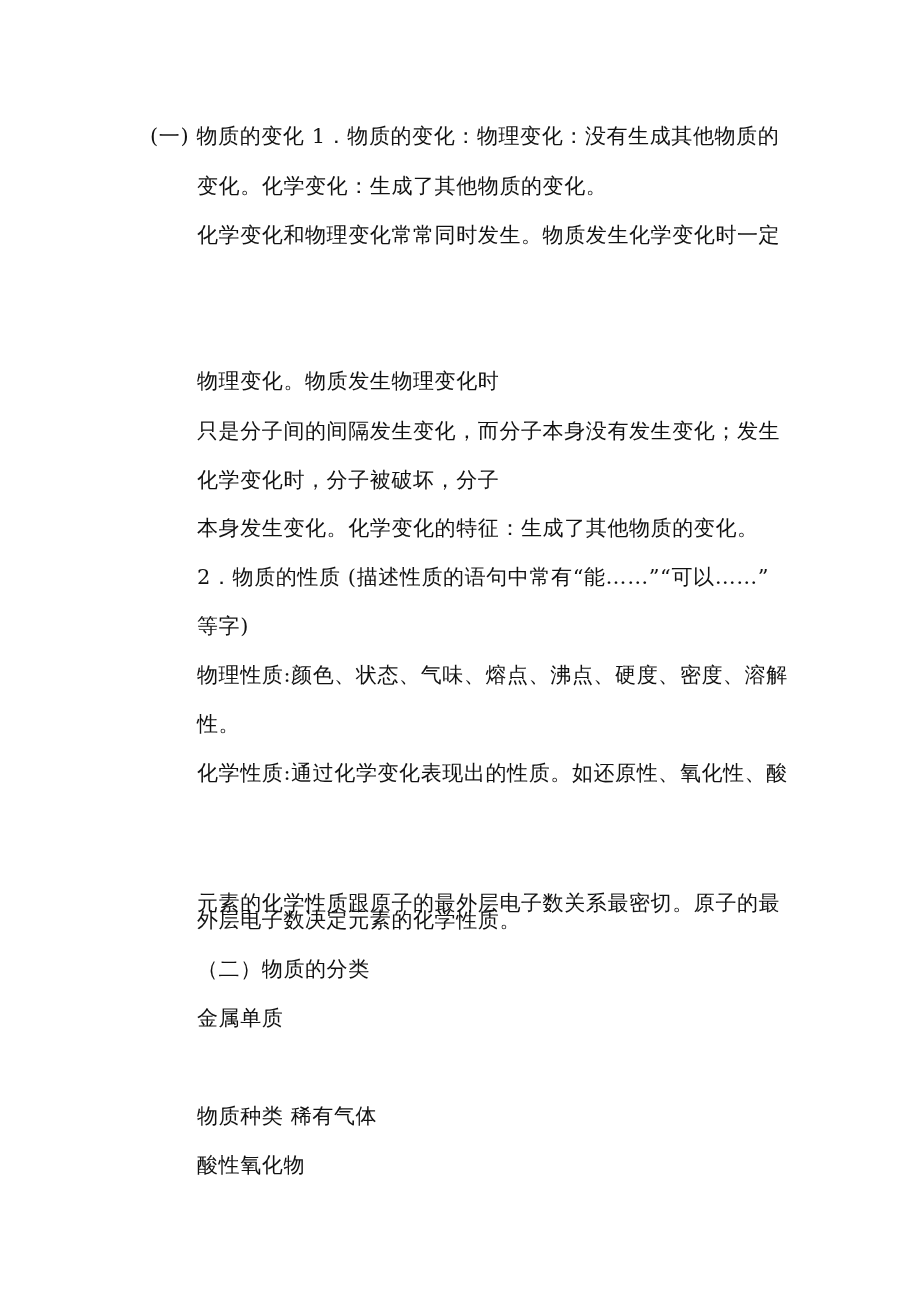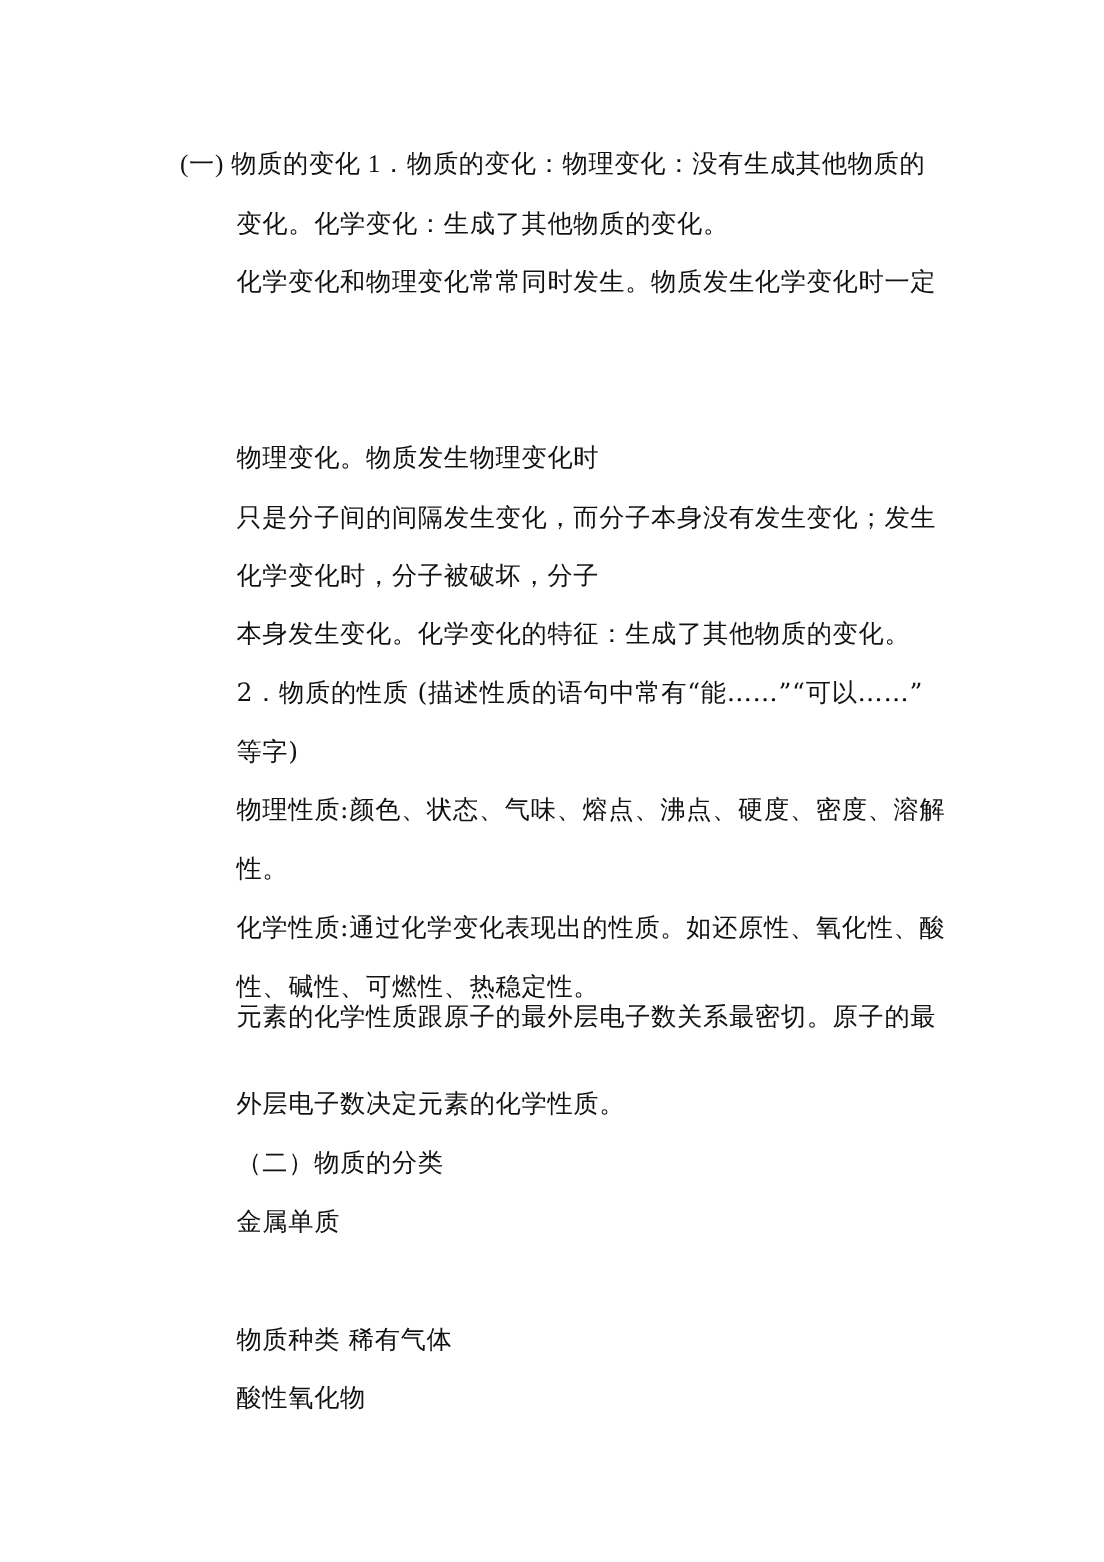--- a/index.html
+++ b/index.html
@@ -25,39 +25,37 @@
   .line {
     position: absolute;
     left: 197px;
     white-space: nowrap;
     font-size: 21px;
     line-height: 30px;
     letter-spacing: 0.6px;
   }
   .line.first {
     left: 150px;
-    font-family: Liberation Serif, serif;
   }
 </style>
 </head>
 <body>
 
 <div class="page">
   <div class="line first" style="top:121px">(一)  物质的变化 1．物质的变化：物理变化：没有生成其他物质的</div>
   <div class="line" style="top:171px">变化。化学变化：生成了其他物质的变化。</div>
   <div class="line" style="top:220px">化学变化和物理变化常常同时发生。物质发生化学变化时一定</div>
   <div class="line" style="top:366px">物理变化。物质发生物理变化时</div>
   <div class="line" style="top:416px">只是分子间的间隔发生变化，而分子本身没有发生变化；发生</div>
   <div class="line" style="top:465px">化学变化时，分子被破坏，分子</div>
   <div class="line" style="top:513px">本身发生变化。化学变化的特征：生成了其他物质的变化。</div>
   <div class="line" style="top:562px">2．物质的性质  (描述性质的语句中常有“能……”“可以……”</div>
   <div class="line" style="top:611px">等字)</div>
   <div class="line" style="top:660px">物理性质:颜色、状态、气味、熔点、沸点、硬度、密度、溶解</div>
   <div class="line" style="top:709px">性。</div>
   <div class="line" style="top:758px">化学性质:通过化学变化表现出的性质。如还原性、氧化性、酸</div>
-  <div class="line" style="top:807px">性、碱性、可燃性、热稳定性。</div>
-  <div class="line" style="top:832px">元素的化学性质跟原子的最外层电子数关系最密切。原子的最</div>
+  <div class="line" style="top:888px">元素的化学性质跟原子的最外层电子数关系最密切。原子的最</div>
   <div class="line" style="top:954px">（二）物质的分类</div>
   <div class="line" style="top:905px">外层电子数决定元素的化学性质。</div>
   <div class="line" style="top:1003px">金属单质</div>
   <div class="line" style="top:1101px">物质种类  稀有气体</div>
   <div class="line" style="top:1150px">酸性氧化物</div>
 </div>
 
 </body></html>

